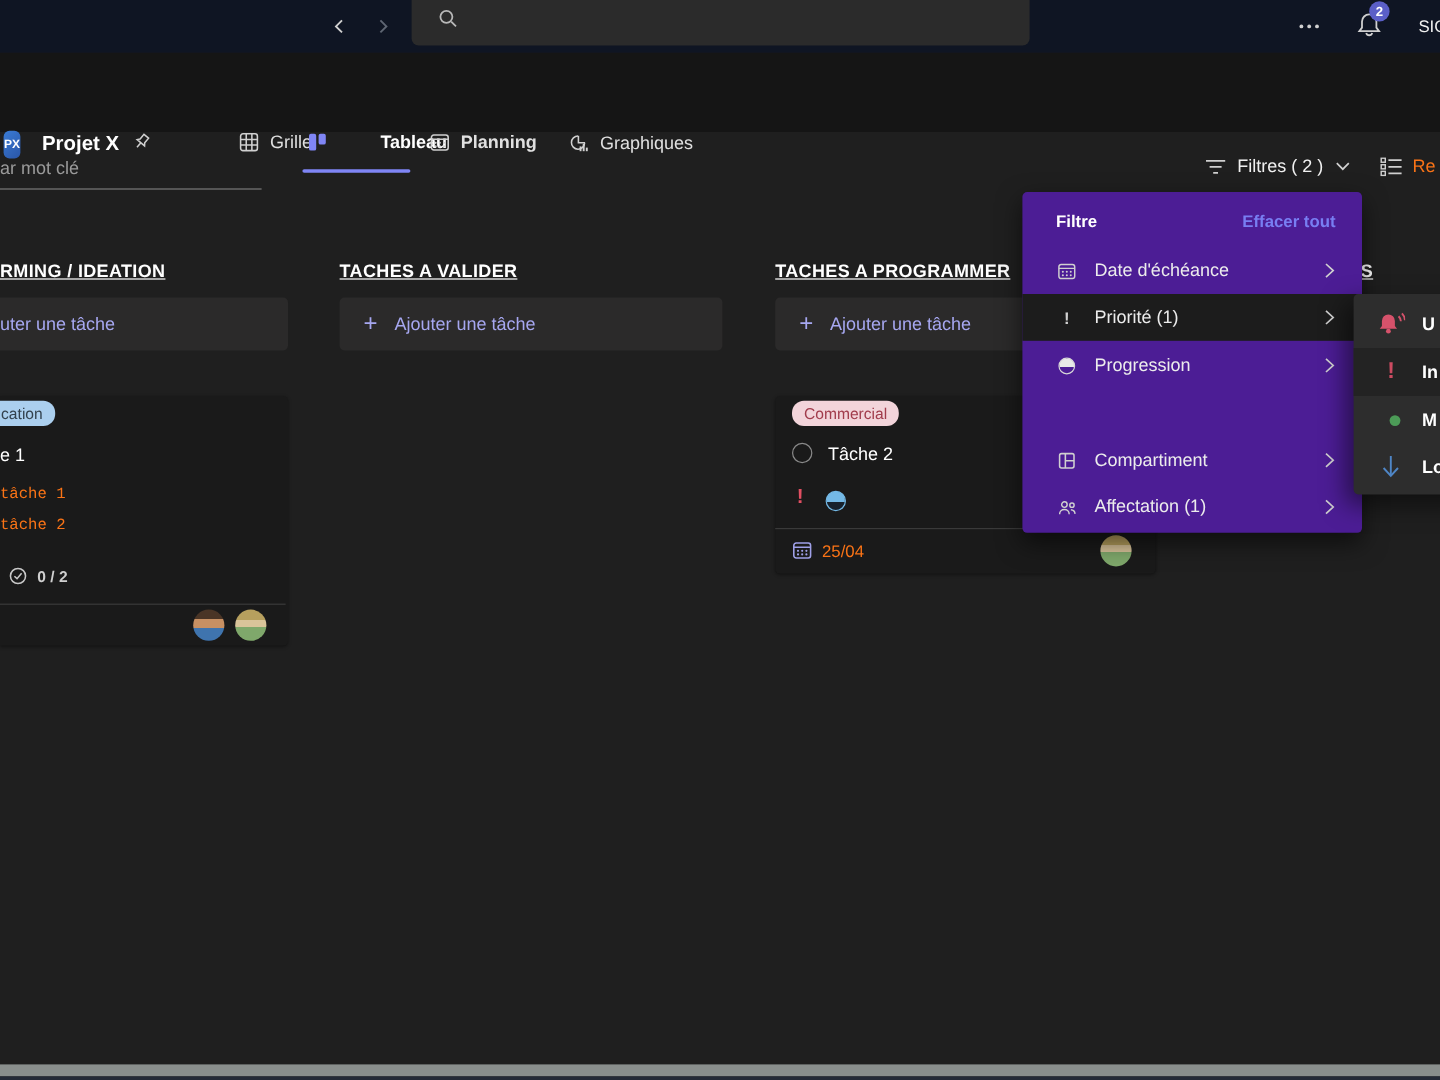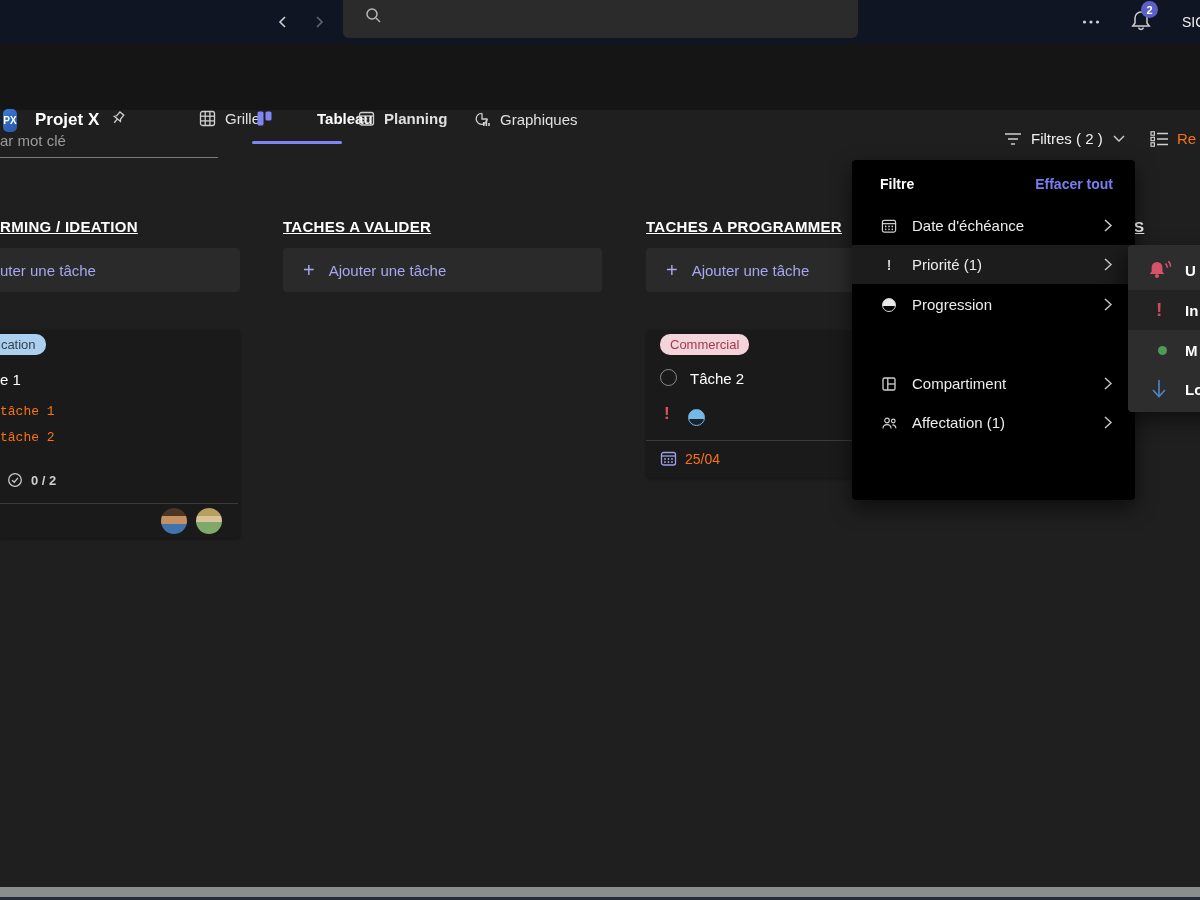--- a/index.html
+++ b/index.html
@@ -58,21 +58,21 @@
   .avatar{position:absolute;width:26px;height:26px;border-radius:50%;}
   .av-man{background:linear-gradient(180deg,#4a3526 0 30%,#c79063 30% 60%,#3f74ae 60%);}
   .av-woman{background:linear-gradient(180deg,#b7a05e 0 32%,#d9c49a 32% 55%,#7fa86b 55%);}
   .task-circle{position:absolute;width:17px;height:17px;border:1.5px solid #8a8a8a;border-radius:50%;box-sizing:border-box;}
   .prio-ex{position:absolute;color:#e14f62;font-weight:bold;font-size:17px;}
   .half-blue{position:absolute;width:17px;height:17px;border-radius:50%;
              background:linear-gradient(180deg,#74b9e6 0 58%,#18222d 58%);border:1px solid #74b9e6;box-sizing:border-box;}
   .due-row{position:absolute;display:flex;align-items:center;gap:8px;color:#f97316;font-size:14px;}
 
   
-  .fpanel{position:absolute;left:852px;top:160px;width:283px;height:340px;background:#000000;border-radius:4px;
+  .fpanel{position:absolute;left:852px;top:160px;width:283px;height:284px;background:#4c1d95;border-radius:4px;
           box-shadow:0 8px 20px rgba(0,0,0,.55);z-index:20;}
   .fpanel-head{position:absolute;left:28px;right:22px;top:16px;display:flex;justify-content:space-between;align-items:center;}
   .fpanel-title{font-size:14px;font-weight:bold;color:#fff;}
   .fpanel-clear{font-size:14px;font-weight:bold;color:#787ef2;cursor:pointer;}
   .frow{position:absolute;left:0;width:283px;height:39px;display:flex;align-items:center;cursor:pointer;}
   .frow.hl{background:#1c1c1c;}
   .frow .ficon{width:18px;margin-left:28px;display:flex;justify-content:center;color:#d0d0d0;}
   .frow .flabel{margin-left:14px;font-size:15px;color:#ececec;}
   .frow .fchev{position:absolute;right:22px;top:12px;}
   .fexcl{font-size:14px;font-weight:bold;color:#d0d0d0;}

